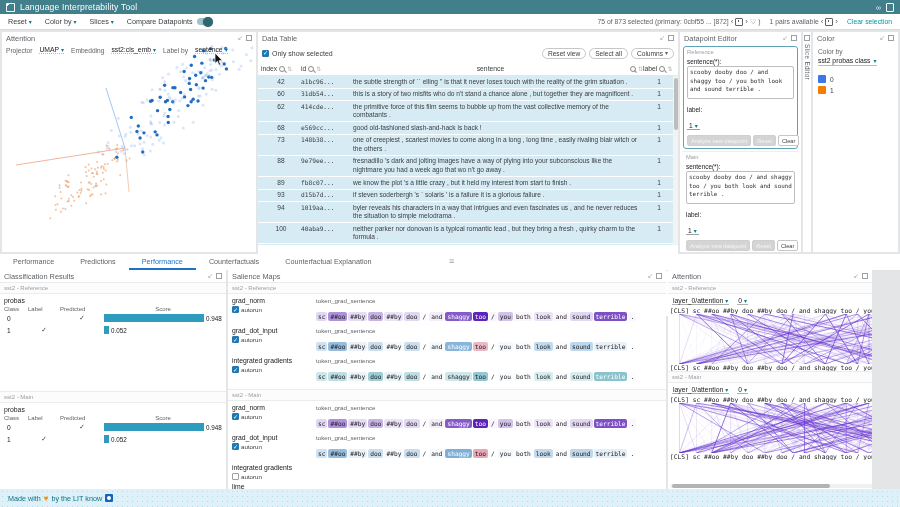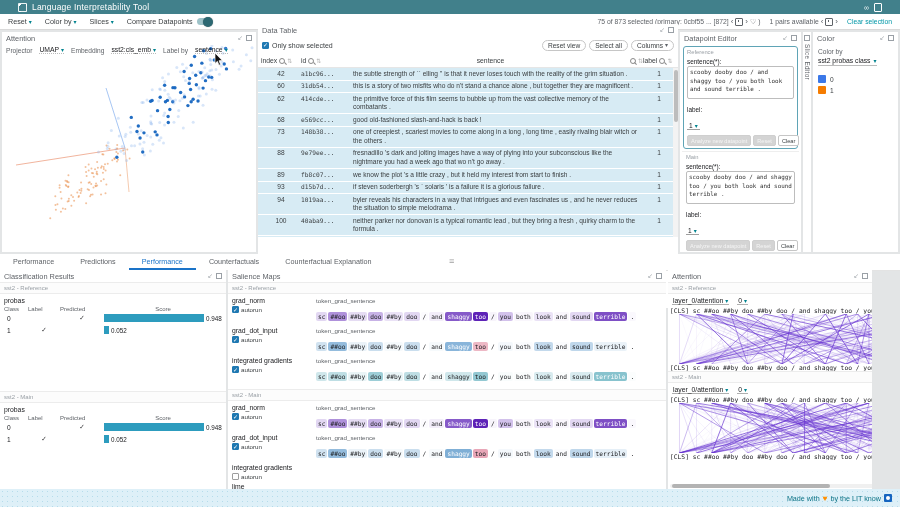--- a/index.html
+++ b/index.html
@@ -1,21 +1,21 @@
 <!DOCTYPE html>
 <html><head>
 <meta charset="utf-8">
 <style>
   html,body{margin:0;padding:0;overflow:hidden;}
   body{width:900px;height:507px;font-family:"Liberation Sans",sans-serif;background:#e3e5e6;color:#3c4043;}
   #screen{position:relative;width:900px;height:507px;overflow:hidden;}
 
   
   .appbar{position:absolute;left:0;top:0;width:900px;height:14px;background:#41808b;color:#fff;
-    display:flex;align-items:center;gap:5px;padding:0 18px;box-sizing:border-box;}
+    display:flex;align-items:center;gap:5px;padding:0 6px;box-sizing:border-box;}
   .app-logo{width:7px;height:7px;border:1px solid rgba(255,255,255,.9);border-radius:1px;background:linear-gradient(135deg,#fff 2px,transparent 2px);}
   .appbar .title{font-size:8.5px;letter-spacing:.2px;}
   .appbar-right{margin-left:auto;display:flex;gap:5px;align-items:center;}
   .ab-ic{font-size:7px;color:#fff;opacity:.9;}
   .ab-sq{width:6px;height:7px;border:1px solid #fff;border-radius:1px;}
 
   
   .toolbar{position:absolute;left:0;top:14px;width:900px;height:16px;background:#fff;border-bottom:1px solid #d9d9d9;
     display:flex;align-items:center;padding:0 8px;box-sizing:border-box;font-size:7.2px;color:#3c4043;gap:13px;}
   .menu{display:inline-flex;align-items:center;gap:2px;}
@@ -26,21 +26,21 @@
   .chev{color:#5f6368;font-size:8px;line-height:1;}
   .sel-sq{width:6px;height:6px;border:1px solid #5f6368;border-radius:1px;display:inline-block;position:relative;}
   .sel-sq::after{content:"";position:absolute;left:1.5px;top:1.5px;width:1.5px;height:1.5px;background:#5f6368;}
   .heart{font-size:7px;color:#5f6368;}
   .link{color:#0097a7;}
   .ico-row{display:inline-flex;align-items:center;gap:2px;}
 
   
   .panel{position:absolute;background:#fff;overflow:hidden;box-sizing:border-box;}
   #embeddings{left:2px;top:32px;width:254px;height:220px;}
-  #data-table{left:258px;top:24px;width:420px;height:284px;}
+  #data-table{left:258px;top:32px;width:420px;height:284px;}
   #dp-editor{left:680px;top:32px;width:121px;height:220px;}
   #slice-strip{left:803px;top:32px;width:8px;height:220px;display:flex;flex-direction:column;align-items:center;padding-top:3px;gap:3px;}
   #color-panel{left:813px;top:32px;width:85px;height:220px;}
   #classification{left:0;top:270px;width:226px;height:219px;}
   #salience{left:228px;top:270px;width:438px;height:219px;}
   #attention{left:668px;top:270px;width:204px;height:219px;}
 
   .phead{height:12px;display:flex;align-items:center;padding:0 4px;font-size:7.4px;color:#5f6368;justify-content:space-between;}
   .phead .ptitle{white-space:nowrap;}
   .picons{display:flex;align-items:center;gap:3px;color:#9aa0a6;}
@@ -149,21 +149,21 @@
   .att-controls{display:flex;align-items:center;gap:8px;padding:3px 4px 2px;}
   .att-sel{font-size:6.8px;color:#202124;border-bottom:1px solid #b0b0b0;display:inline-flex;align-items:center;gap:2px;padding:0 1px;}
   .att-tokens{font-family:"DejaVu Sans Mono",monospace;font-size:6.3px;white-space:nowrap;color:#202124;padding-left:2px;overflow:hidden;}
   .att-svg{display:block;}
   .hscroll{position:absolute;left:2px;bottom:1px;width:226px;height:4px;background:#f0f0f0;border-radius:2px;}
   .hthumb{position:absolute;left:2px;top:0;width:158px;height:4px;background:#b3b3b3;border-radius:2px;}
 
   
   #footer{position:absolute;left:0;top:489px;width:900px;height:18px;background:#def0f8;
     background-image:radial-gradient(rgba(141,200,222,.5) 0.8px,transparent 0.9px);background-size:5px 5px;
-    display:flex;align-items:center;justify-content:flex-end;gap:3px;padding:0 8px;box-sizing:border-box;
+    display:flex;align-items:center;gap:3px;padding:0 8px;box-sizing:border-box;
     font-size:7.2px;color:#0b7285;}
   .heart-o{color:#ff8f00;font-size:8px;}
   .lit-logo{width:8px;height:8px;background:#1565c0;border-radius:1px;display:inline-block;position:relative;}
   .lit-logo::after{content:"";position:absolute;left:2px;top:2px;width:4px;height:4px;background:#fff;border-radius:50%;}
 </style>
 </head>
 <body>
 
 <div id="screen">
 

